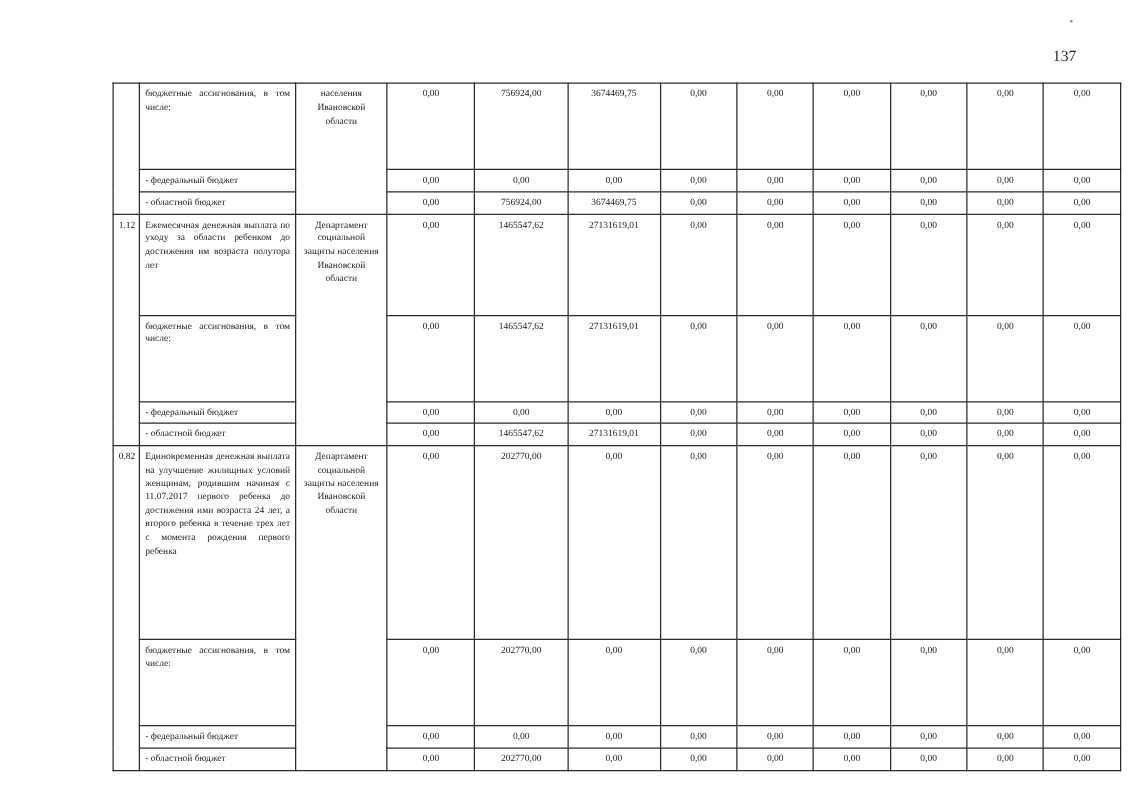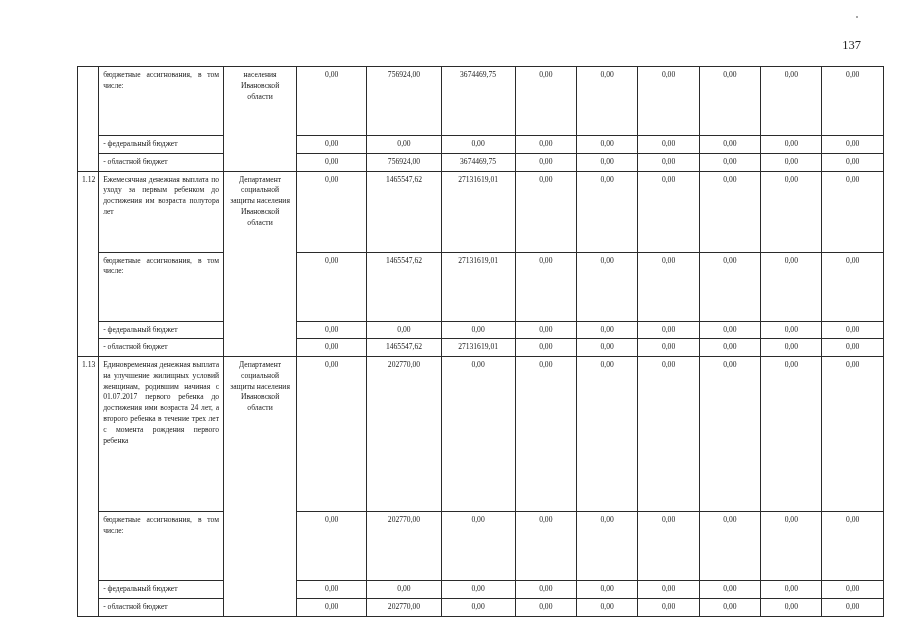--- a/index.html
+++ b/index.html
@@ -33,21 +33,21 @@
     position: absolute;
     top: 16px;
     right: 58px;
     width: 2px;
     height: 2px;
     background: #888;
     border-radius: 50%;
   }
   .table-wrap {
     position: absolute;
-    left: 77px;
+    left: 90px;
     top: 66px;
     width: 807px;
   }
   table.doc {
     border-collapse: collapse;
     width: 807px;
     table-layout: fixed;
   }
   table.doc td {
     border: 1px solid #2b2b2b;
@@ -155,21 +155,21 @@
           <td class="num">0,00</td>
           <td class="num">0,00</td>
           <td class="num">0,00</td>
           <td class="num">0,00</td>
           <td class="num">0,00</td>
           <td class="num">0,00</td>
         </tr>
 
         <tr>
           <td class="idx" rowspan="4">1.12</td>
-          <td class="name tall-1">Ежемесячная денежная выплата по уходу за первым ребенком до достижения им возраста полутора лет</td>
+          <td class="name tall-1">Ежемесячная денежная выплата по уходу за области ребенком до достижения им возраста полутора лет</td>
           <td class="org" rowspan="4">Департамент социальной защиты населения Ивановской области</td>
           <td class="num">0,00</td>
           <td class="num">1465547,62</td>
           <td class="num">27131619,01</td>
           <td class="num">0,00</td>
           <td class="num">0,00</td>
           <td class="num">0,00</td>
           <td class="num">0,00</td>
           <td class="num">0,00</td>
           <td class="num">0,00</td>
@@ -208,22 +208,22 @@
           <td class="num">27131619,01</td>
           <td class="num">0,00</td>
           <td class="num">0,00</td>
           <td class="num">0,00</td>
           <td class="num">0,00</td>
           <td class="num">0,00</td>
           <td class="num">0,00</td>
         </tr>
 
         <tr>
-          <td class="idx" rowspan="4">1.13</td>
-          <td class="name tall-3">Единовременная денежная выплата на улучшение жилищных условий женщинам, родившим начиная с 01.07.2017 первого ребенка до достижения ими возраста 24 лет, а второго ребенка в течение трех лет с момента рождения первого ребенка</td>
+          <td class="idx" rowspan="4">0.82</td>
+          <td class="name tall-3">Единовременная денежная выплата на улучшение жилищных условий женщинам, родившим начиная с 11.07.2017 первого ребенка до достижения ими возраста 24 лет, а второго ребенка в течение трех лет с момента рождения первого ребенка</td>
           <td class="org" rowspan="4">Департамент социальной защиты населения Ивановской области</td>
           <td class="num">0,00</td>
           <td class="num">202770,00</td>
           <td class="num">0,00</td>
           <td class="num">0,00</td>
           <td class="num">0,00</td>
           <td class="num">0,00</td>
           <td class="num">0,00</td>
           <td class="num">0,00</td>
           <td class="num">0,00</td>

